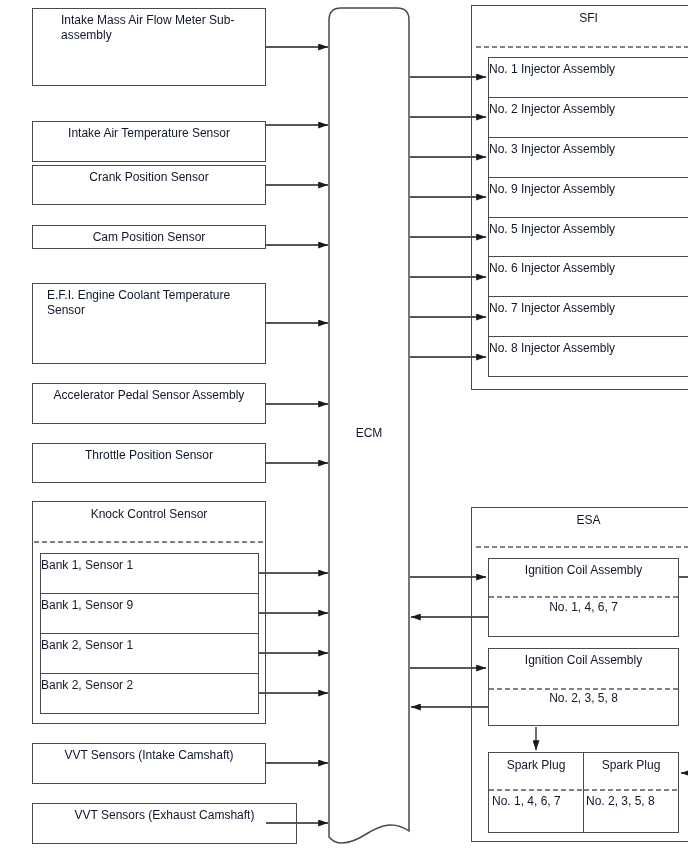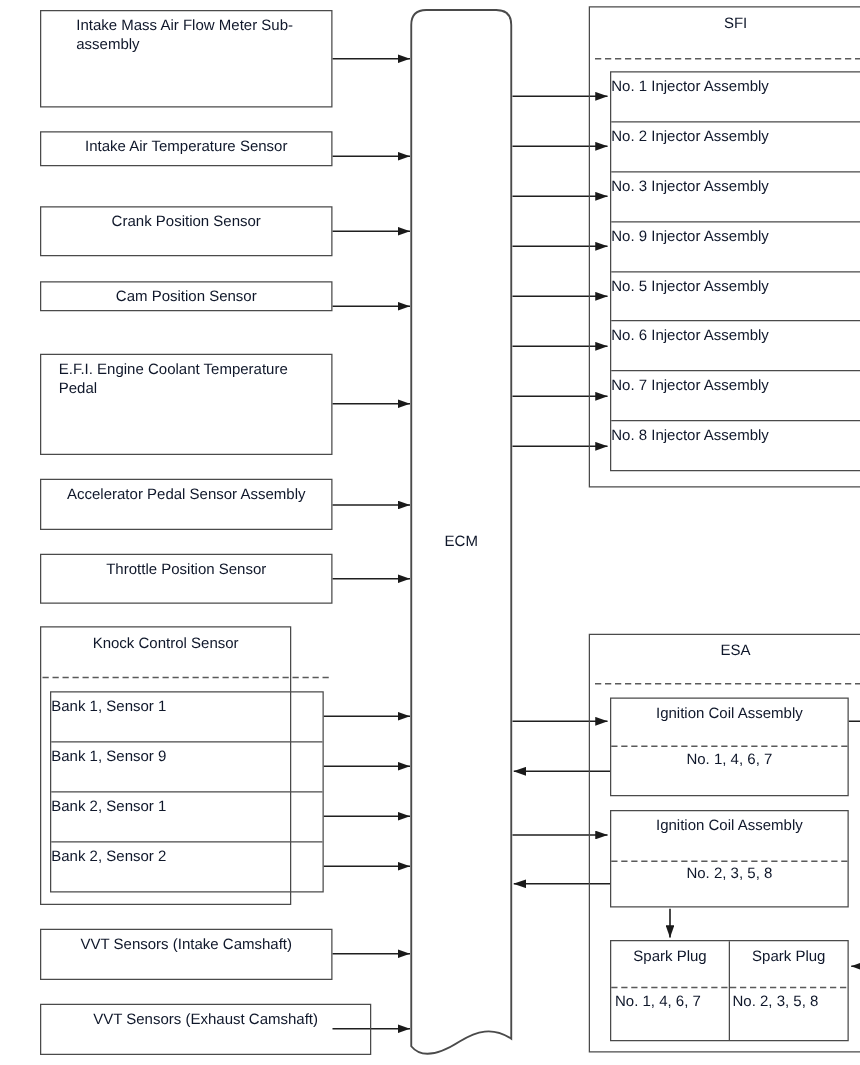--- a/index.html
+++ b/index.html
@@ -83,45 +83,45 @@
       <line x1="462" y1="707" x2="385" y2="707"></line>
       <path d="M653,577 L669,577 L669,773 L655,773"></path>
       <line x1="510" y1="727" x2="510" y2="750"></line>
     </g>
   </svg>
 
   <div class="box" style="left:6px;top:8px;width:234px;height:78px;">
     <span class="lbl-left" style="padding-left:28px;padding-right:10px;">Intake Mass Air Flow Meter Sub-assembly</span>
   </div>
 
-  <div class="box" style="left:6px;top:105px;width:234px;height:28px;">
+  <div class="box" style="left:6px;top:121px;width:234px;height:41px;">
     <span class="lbl">Intake Air Temperature Sensor</span>
   </div>
 
   <div class="box" style="left:6px;top:165px;width:234px;height:40px;">
     <span class="lbl">Crank Position Sensor</span>
   </div>
 
   <div class="box" style="left:6px;top:225px;width:234px;height:24px;">
     <span class="lbl">Cam Position Sensor</span>
   </div>
 
   <div class="box" style="left:6px;top:283px;width:234px;height:81px;">
-    <span class="lbl-left" style="padding-left:14px;padding-right:28px;">E.F.I. Engine Coolant Temperature Pedal</span>
+    <span class="lbl-left" style="padding-left:14px;padding-right:28px;">E.F.I. Engine Coolant Temperature Sensor</span>
   </div>
 
   <div class="box" style="left:6px;top:383px;width:234px;height:41px;">
     <span class="lbl">Accelerator Pedal Sensor Assembly</span>
   </div>
 
   <div class="box" style="left:6px;top:443px;width:234px;height:40px;">
     <span class="lbl">Throttle Position Sensor</span>
   </div>
 
-  <div class="box" style="left:6px;top:501px;width:201px;height:223px;">
+  <div class="box" style="left:6px;top:501px;width:234px;height:223px;">
     <span class="lbl" style="padding-top:5px;">Knock Control Sensor</span>
   </div>
   <div class="rows" style="left:14px;top:553px;width:219px;height:161px;">
     <div class="row">Bank 1, Sensor 1</div>
     <div class="row">Bank 1, Sensor 9</div>
     <div class="row">Bank 2, Sensor 1</div>
     <div class="row">Bank 2, Sensor 2</div>
   </div>
 
   <div class="box" style="left:6px;top:743px;width:234px;height:41px;">

